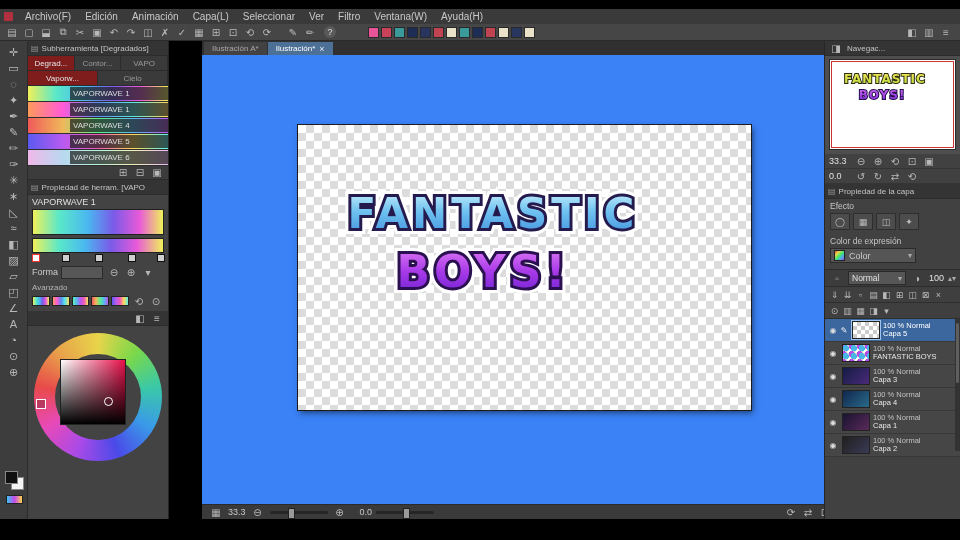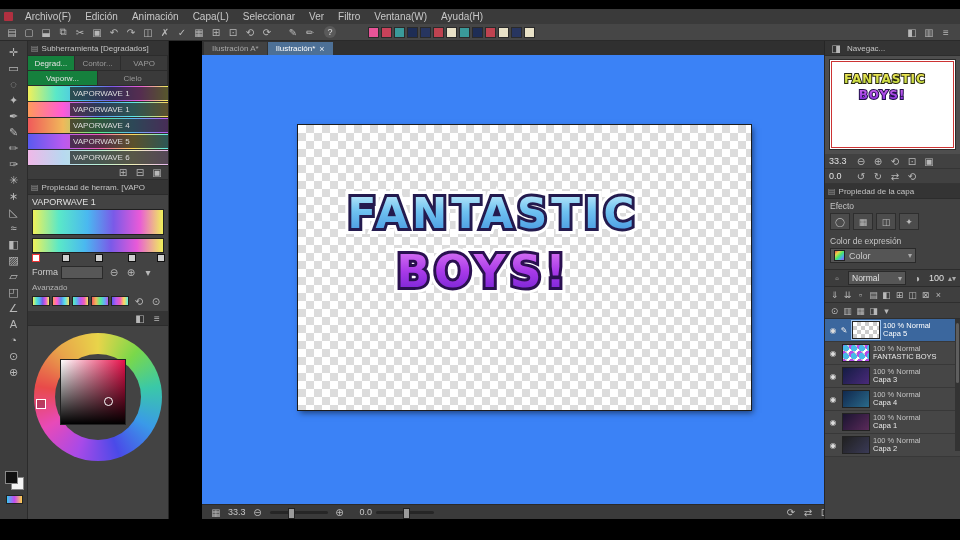--- a/index.html
+++ b/index.html
@@ -33,21 +33,21 @@
             background:linear-gradient(90deg,#35c8f0,#c44af0,#ffd24a);}
   
   #leftpanel{position:absolute;left:28px;top:41px;width:141px;height:478px;background:#434343;
              border-right:1px solid #262626;box-sizing:border-box;font-size:9px;}
   .p-header{height:14px;background:#343434;display:flex;align-items:center;gap:3px;padding:0 3px;
             font-size:8px;color:#c5c5c5;white-space:nowrap;overflow:hidden;border-bottom:1px solid #2c2c2c;}
   .ph-ic{font-size:8px;color:#999;}
   .tabrow{display:flex;height:14px;background:#383838;border-bottom:1px solid #2c2c2c;}
   .ttab{flex:1;display:flex;align-items:center;justify-content:center;font-size:8px;color:#9a9a9a;
         background:#3a3a3a;border-right:1px solid #2c2c2c;overflow:hidden;white-space:nowrap;}
-  .ttab.active{background:#15803d;color:#e2e2e2;}
+  .ttab.active{background:#7f1d1d;color:#e2e2e2;}
   .presets{display:flex;flex-direction:column;}
   .preset{height:15px;display:flex;align-items:center;border-bottom:1px solid #2e2e2e;cursor:default;}
   .plabel{margin-left:42px;flex:1;background:rgba(28,28,28,.72);color:#ddd;font-size:8px;
           padding:1px 3px;height:11px;line-height:11px;white-space:nowrap;overflow:hidden;}
   .gp1{background:linear-gradient(90deg,#f0f05a,#5ae8c8,#4ab8f0,#7a5ae8,#e85ad8,#f0f05a);}
   .gp2{background:linear-gradient(90deg,#ff9a5a,#ff5ad8,#5a8af0,#5ae8e8,#ffd85a);}
   .gp3{background:linear-gradient(90deg,#5af0b8,#5ab8f0,#b85af0,#f05ab8,#f0e85a);}
   .gp4{background:linear-gradient(90deg,#f05a5a,#f0b85a,#5af08a,#5ab8f0,#b85af0);}
   .gp5{background:linear-gradient(90deg,#5a5af0,#b85af0,#f05ab8,#ffd85a,#5af0e8);}
   .gp6{background:linear-gradient(90deg,#f0b8e8,#b8d8f0,#b8f0d8,#f0f0b8,#e8b8f0);}

